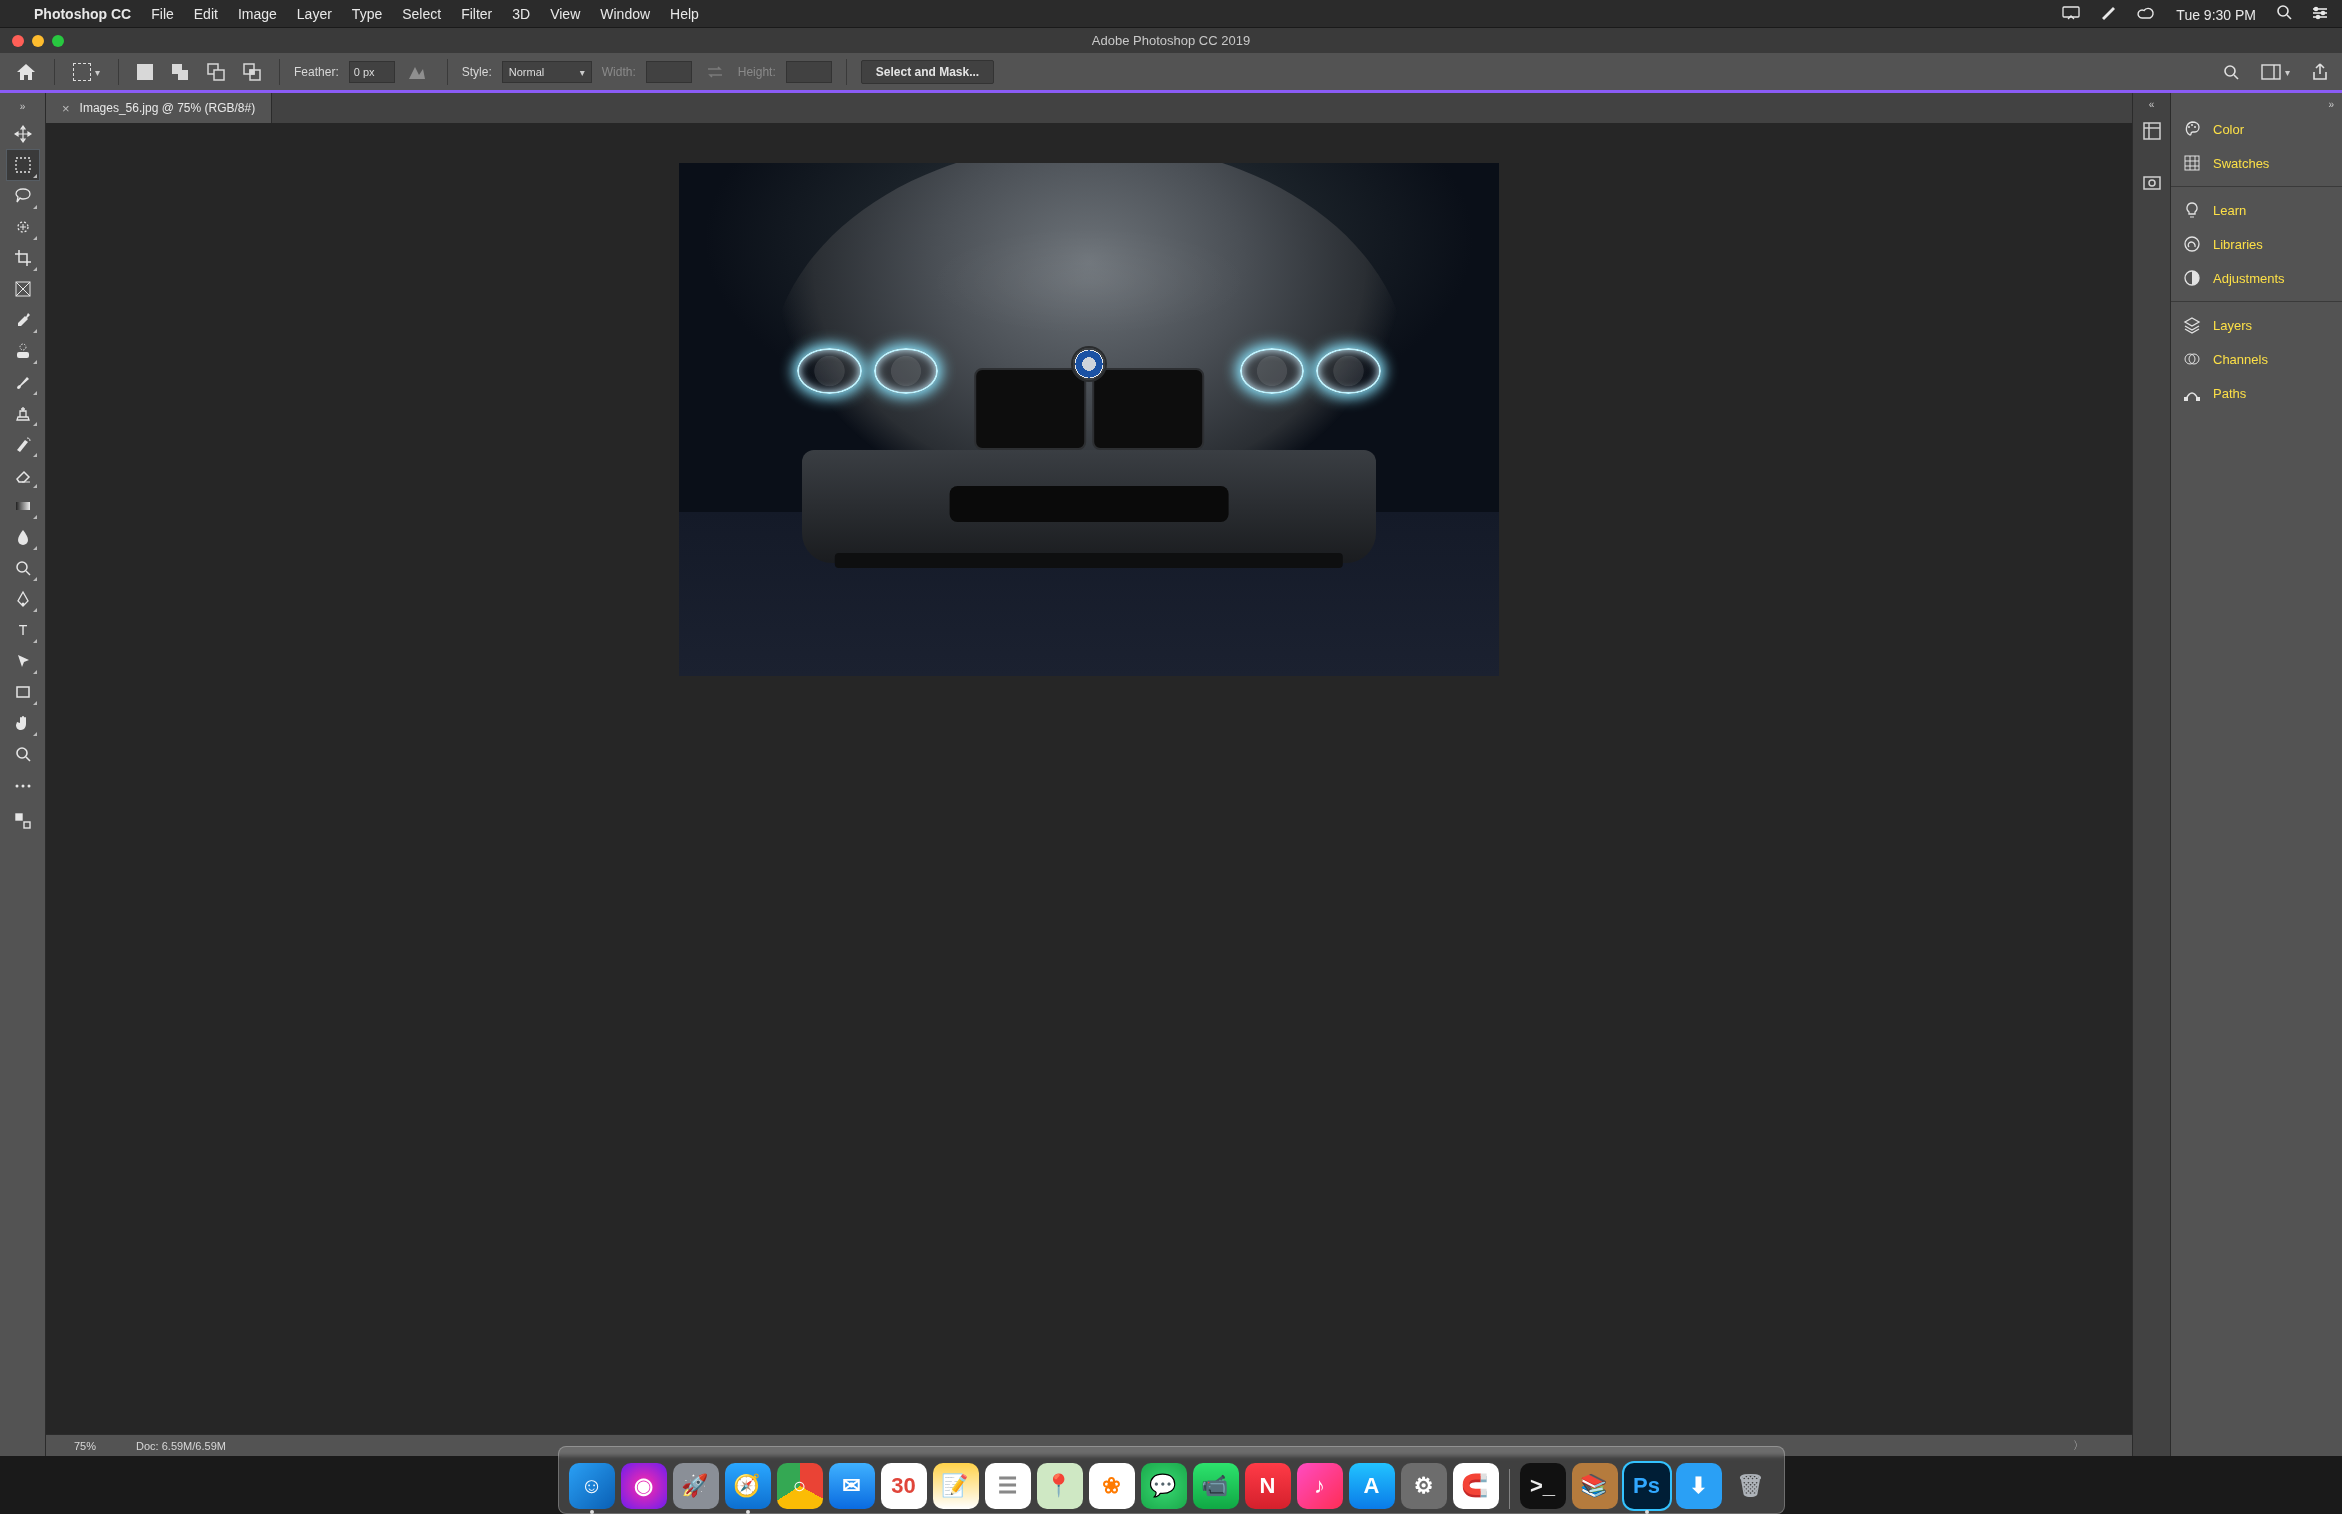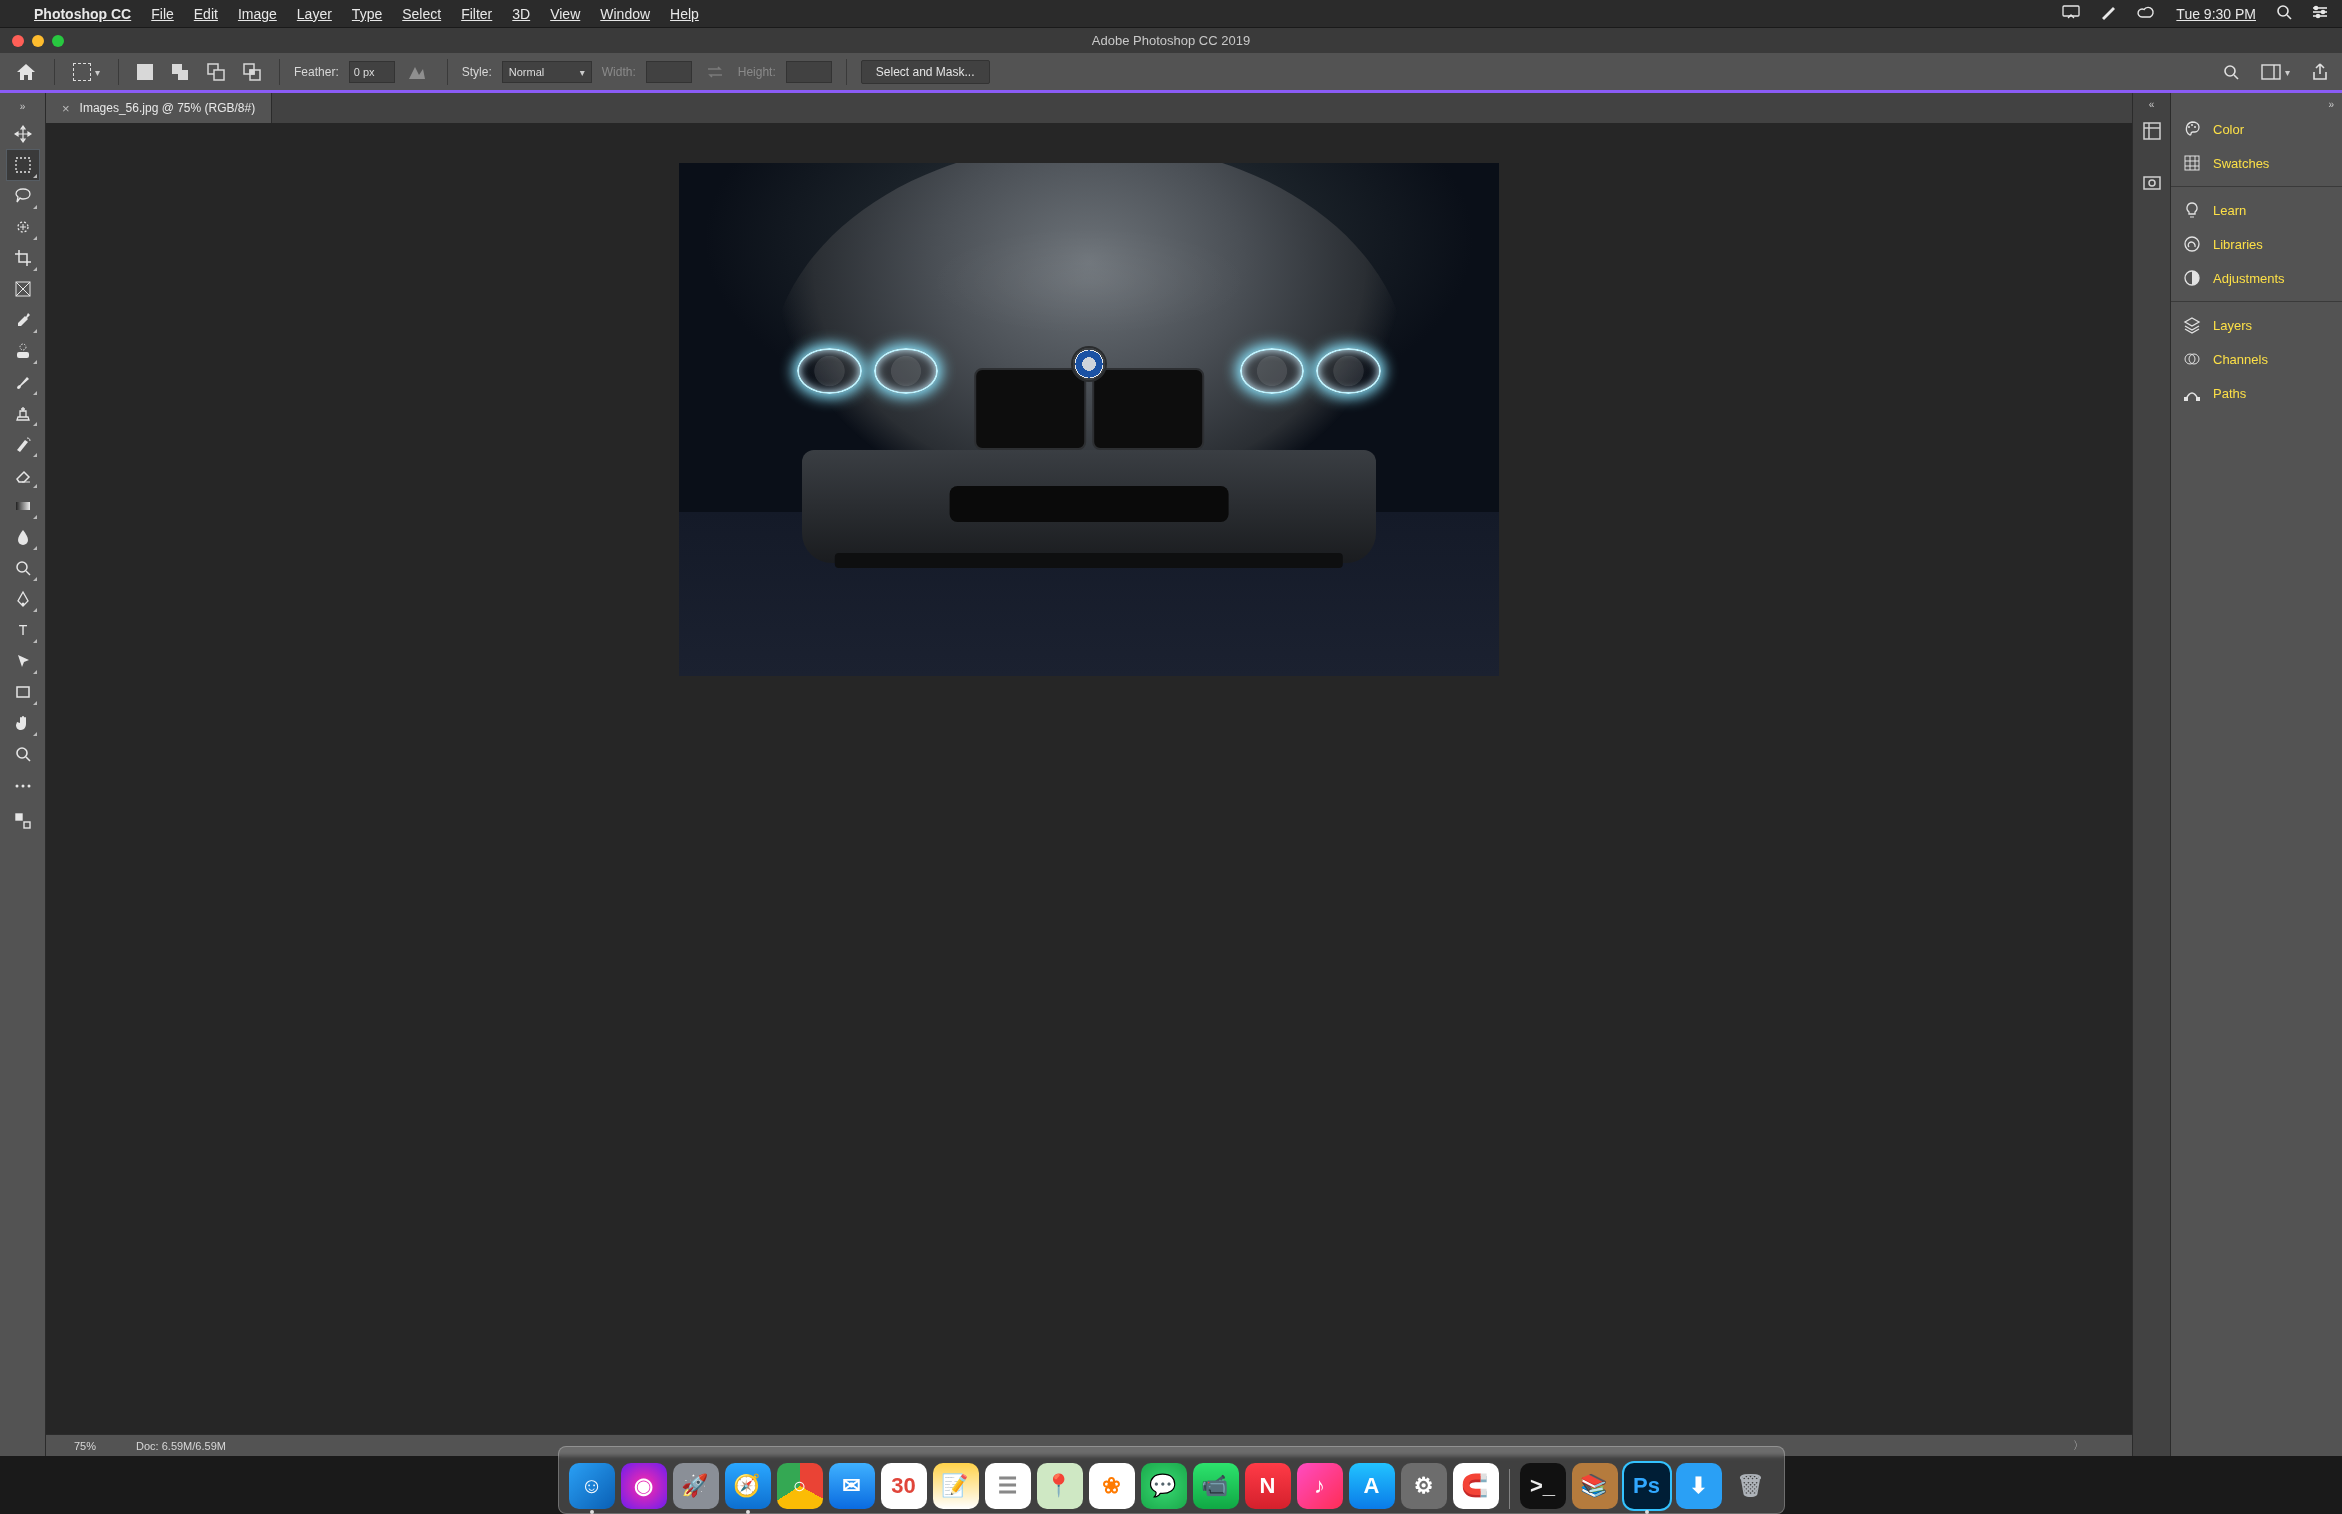--- a/index.html
+++ b/index.html
@@ -3,21 +3,21 @@
 <meta charset="utf-8">
 <style>
 * { margin: 0; padding: 0; box-sizing: border-box; font-family: -apple-system, "Helvetica Neue", Arial, sans-serif; user-select: none; }
 html, body { width: 100%; height: 100%; background: #1a1a1a; overflow: hidden; }
 
 
 .menubar {
   height: 27px; background: #2b2b2b; display: flex; align-items: center;
   padding: 0 14px; color: #e8e8e8; font-size: 14px; gap: 20px;
 }
-.menubar .left, .menubar .right { display: flex; align-items: center; gap: 20px; text-decoration: underline; }
+.menubar .left, .menubar .right { display: flex; align-items: flex-end; gap: 20px; }
 .menubar .right { margin-left: auto; gap: 20px; }
 .menubar .apple { font-size: 16px; }
 .menubar .appname { font-weight: 700; }
 
 
 .window-chrome {
   height: 26px; background: #3a3a3a; display: flex; align-items: center;
   position: relative; border-top: 1px solid #1a1a1a;
 }
 .traffic { display: flex; gap: 8px; padding-left: 12px; }
@@ -40,21 +40,21 @@
 }
 .opt-in.dim { color: #777; }
 .opt-select {
   width: 90px; height: 22px; background: #414141; border: 1px solid #333;
   color: #ddd; font-size: 11px; padding: 0 6px; display: flex; align-items: center;
   justify-content: space-between;
 }
 .opt-label.dim { color: #8a8a8a; }
 .opt-pill {
   background: #414141; border: 1px solid #333; color: #e4e4e4;
-  padding: 4px 14px; font-size: 12px; border-radius: 2px;
+  padding: 4px 14px; font-size: 12px; border-radius: 2px; font-weight: bold;
 }
 .options-bar .right { margin-left: auto; display: flex; gap: 16px; align-items: center; }
 .marquee-preview { width:18px; height:18px; border:1px dashed #ddd; }
 .marquee-mode { width:16px; height:16px; display:inline-block; }
 
 
 .workspace { position: relative; display: flex; height: calc(100% - 27px - 26px - 40px - 58px); }
 
 
 .toolbar {

